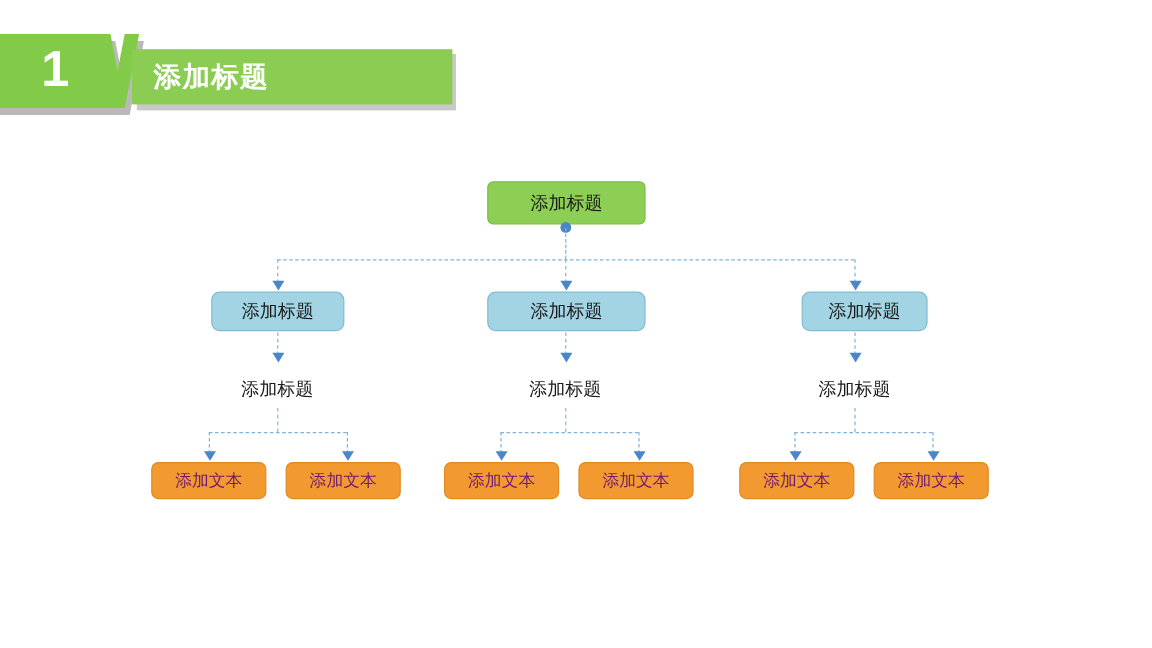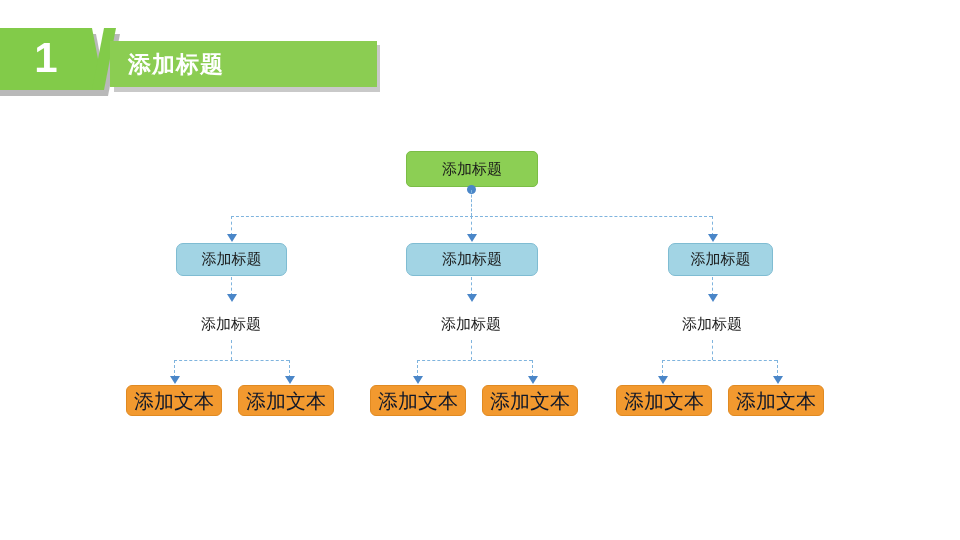--- a/index.html
+++ b/index.html
@@ -132,23 +132,22 @@
   .node-text {
     color: #1a1a1a;
     font-size: 15px;
     background: transparent;
     border: none;
   }
   .node-leaf {
     background: #f2992f;
     border: 1px solid #e08a22;
     border-radius: 6px;
-    color: #0f172a;
-    font-size: 20px;
-    align-items: flex-end;
+    color: #701a75;
+    font-size: 14px;
   }
 
   
   .vline {
     position: absolute;
     width: 0;
     border-left: 1px dashed #7fb4de;
   }
   .hline {
     position: absolute;

